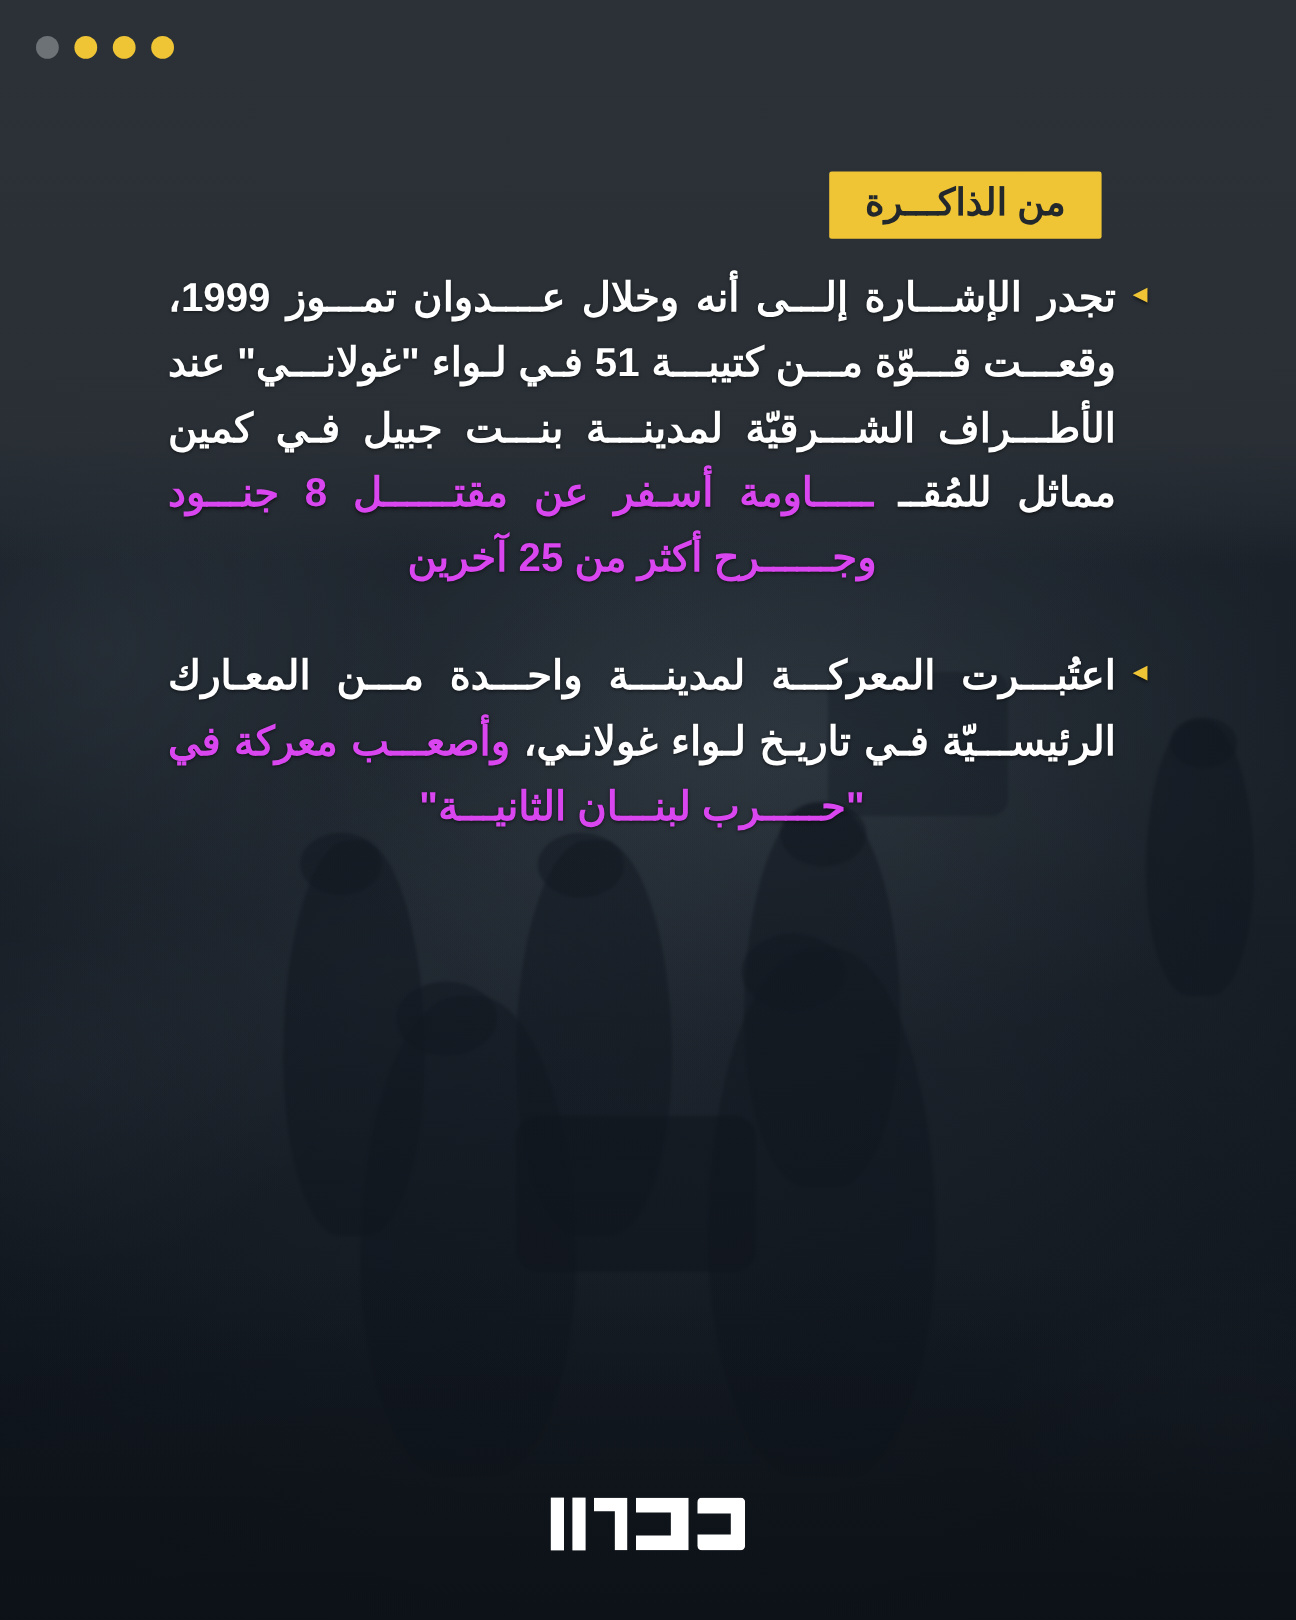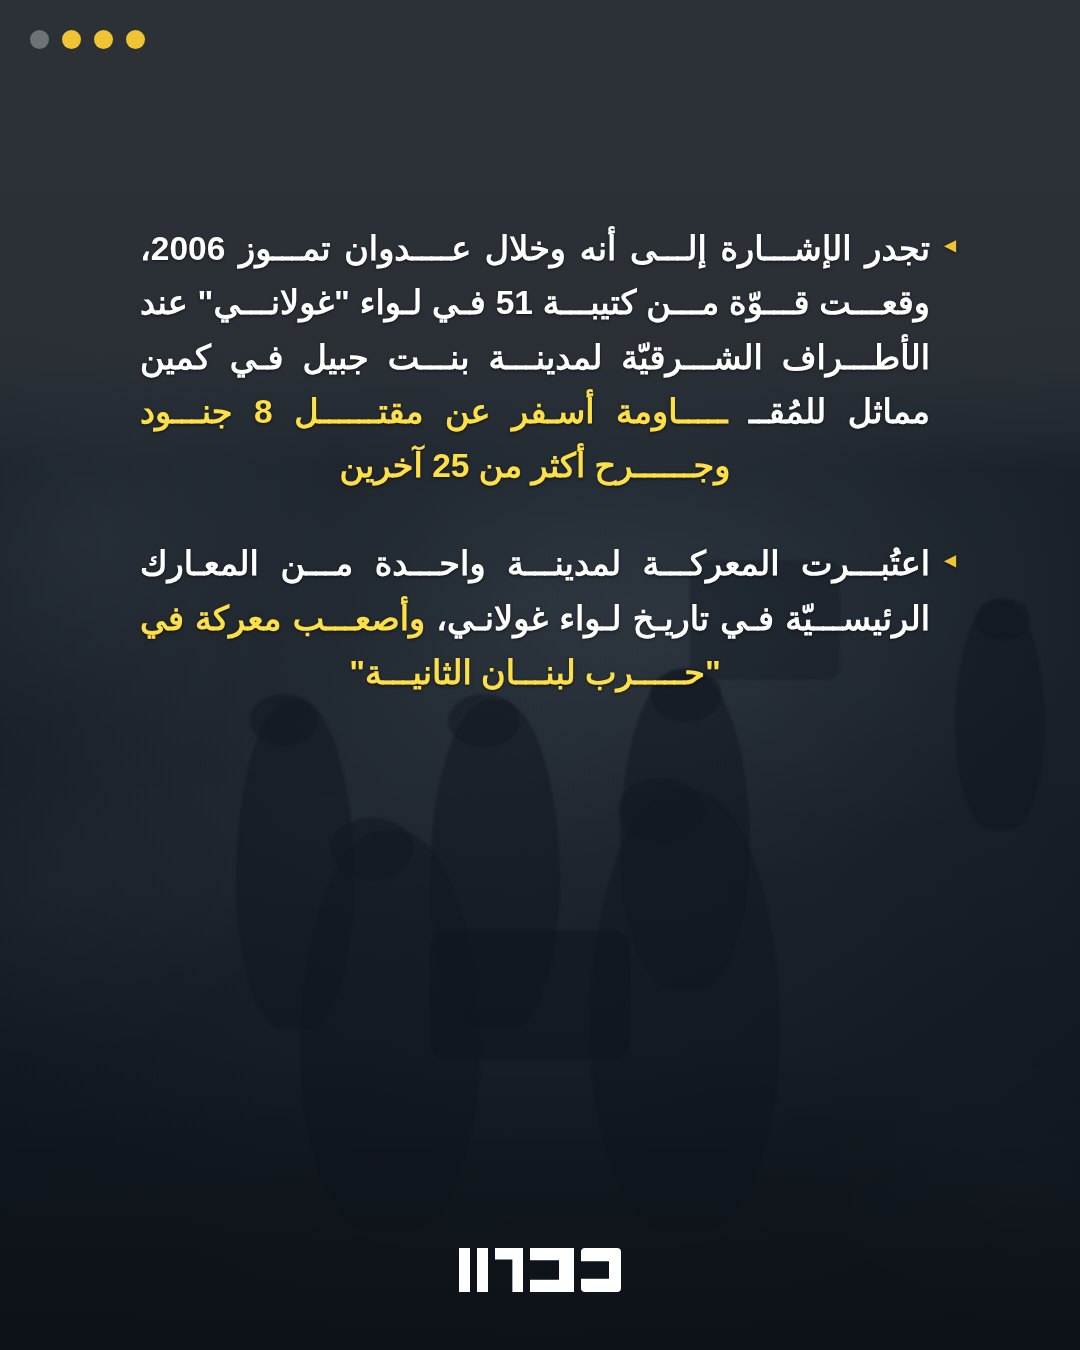--- a/index.html
+++ b/index.html
@@ -144,21 +144,21 @@
   }
   .para + .para { margin-top: 44px; }
   .bullet {
     position: absolute;
     right: -26px;
     top: 12px;
     color: #efc435;
     font-size: 22px;
     line-height: 1;
   }
-  .hl { color: #fde047; }
+  .hl { color: #d946ef; }
 
   
   .logo {
     position: absolute;
     left: 0; right: 0;
     bottom: 52px;
     height: 56px;
     z-index: 9;
     display: flex;
     justify-content: center;
@@ -210,26 +210,29 @@
   <div class="topband"></div>
   <div class="bottomfade"></div>
 
   <div class="dots">
     <i></i>
     <i></i>
     <i></i>
     <i></i>
   </div>
 
+  <div class="badge-wrap">
+    <div class="badge">من الذاكـــرة</div>
+  </div>
 
   <div class="copy">
 
     <div class="para">
       <span class="bullet">◂</span>
-      <span>تجدر الإشـــارة إلـــى أنه وخلال عــــدوان تمـــوز 2006، وقعـــت قـــوّة مـــن كتيبـــة 51 فـي لـواء "غولانـــي" عند الأطـــراف الشـــرقيّة لمدينـــة بنـــت جبيل فـي كمين مماثل للمُقــ</span>
+      <span>تجدر الإشـــارة إلـــى أنه وخلال عــــدوان تمـــوز 1999، وقعـــت قـــوّة مـــن كتيبـــة 51 فـي لـواء "غولانـــي" عند الأطـــراف الشـــرقيّة لمدينـــة بنـــت جبيل فـي كمين مماثل للمُقــ</span>
       <span class="hl">ـــــاومة أسـفر عن مقتــــــل 8 جنـــود وجــــــرح أكثر من 25 آخرين</span>
     </div>
 
     <div class="para">
       <span class="bullet">◂</span>
       <span>اعتُبـــرت المعركـــة لمدينـــة واحـــدة مـــن المعـارك الرئيســـيّة فـي تاريـخ لـواء غولانـي، </span>
       <span class="hl">وأصعـــب معركة في "حـــــرب لبنـــان الثانيـــة"</span>
     </div>
 
   </div>

